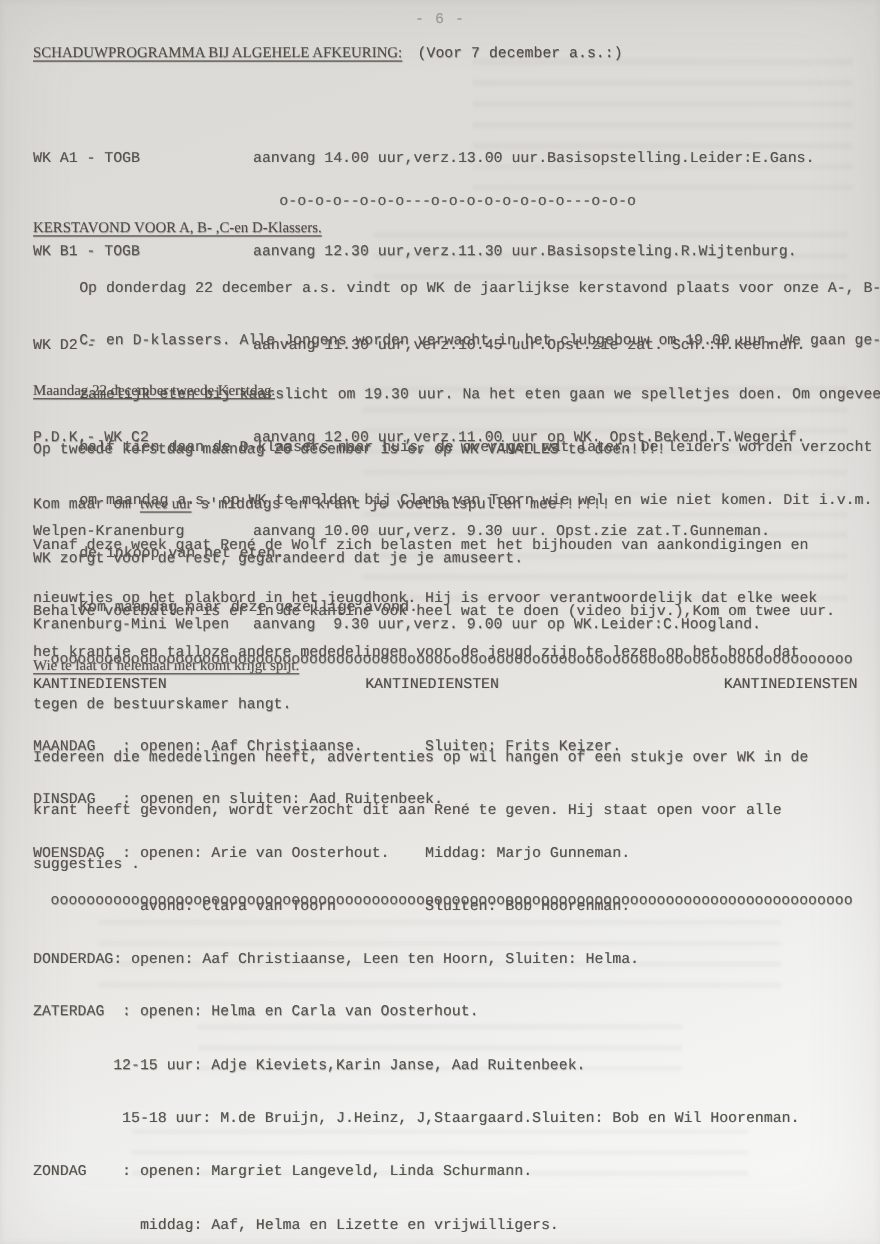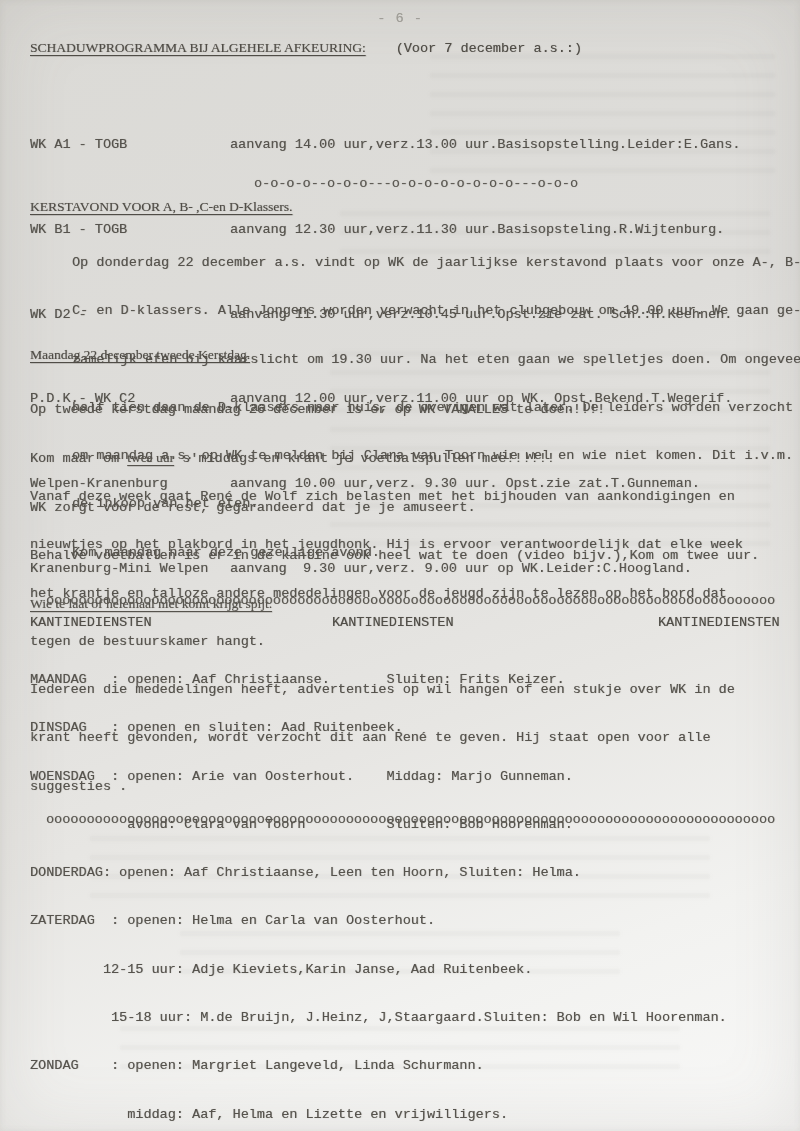--- a/index.html
+++ b/index.html
@@ -43,21 +43,21 @@
 
   <div class="ghost" style="left:430px;top:48px;width:345px;height:125px;"></div>
   <div class="ghost" style="left:340px;top:205px;width:430px;height:60px;"></div>
   <div class="ghost" style="left:330px;top:345px;width:440px;height:215px;"></div>
   <div class="ghost" style="left:90px;top:830px;width:620px;height:80px;"></div>
   <div class="ghost" style="left:180px;top:925px;width:440px;height:60px;"></div>
   <div class="ghost" style="left:120px;top:1020px;width:560px;height:55px;"></div>
 
   <div class="abs centered pagenum" style="top:11px;">- 6 -</div>
 
-  <div class="abs heading" style="top:40px;"><span class="u">SCHADUWPROGRAMMA BIJ ALGEHELE AFKEURING:</span><span style="margin-left:30px;">(Voor 7 december a.s.:)</span></div>
+  <div class="abs heading" style="top:40px;"><span class="u">SCHADUWPROGRAMMA BIJ ALGEHELE AFKEURING:</span><span style="margin-left:14px;">(Voor 7 december a.s.:)</span></div>
 
   <div class="abs" style="top:70px;">
     <div class="prog-row"><span class="prog-team">WK A1 - TOGB</span><span>aanvang 14.00 uur,verz.13.00 uur.Basisopstelling.Leider:E.Gans.</span></div>
     <div class="prog-row"><span class="prog-team">WK B1 - TOGB</span><span>aanvang 12.30 uur,verz.11.30 uur.Basisopsteling.R.Wijtenburg.</span></div>
     <div class="prog-row"><span class="prog-team">WK D2 -</span><span>aanvang 11.30 uur,verz.10.45 uur.Opst.zie zat. Sch.:H.Keehnen.</span></div>
     <div class="prog-row"><span class="prog-team">P.D.K.- WK C2</span><span>aanvang 12.00 uur,verz.11.00 uur op WK. Opst.Bekend.T.Wegerif.</span></div>
     <div class="prog-row"><span class="prog-team">Welpen-Kranenburg</span><span>aanvang 10.00 uur,verz. 9.30 uur. Opst.zie zat.T.Gunneman.</span></div>
     <div class="prog-row"><span class="prog-team">Kranenburg-Mini Welpen</span><span>aanvang  9.30 uur,verz. 9.00 uur op WK.Leider:C.Hoogland.</span></div>
   </div>
 

